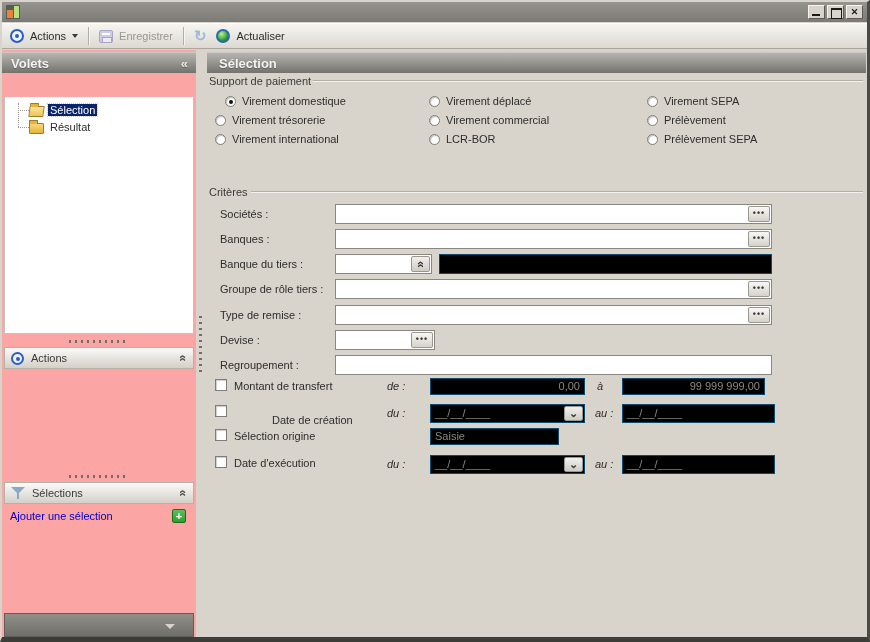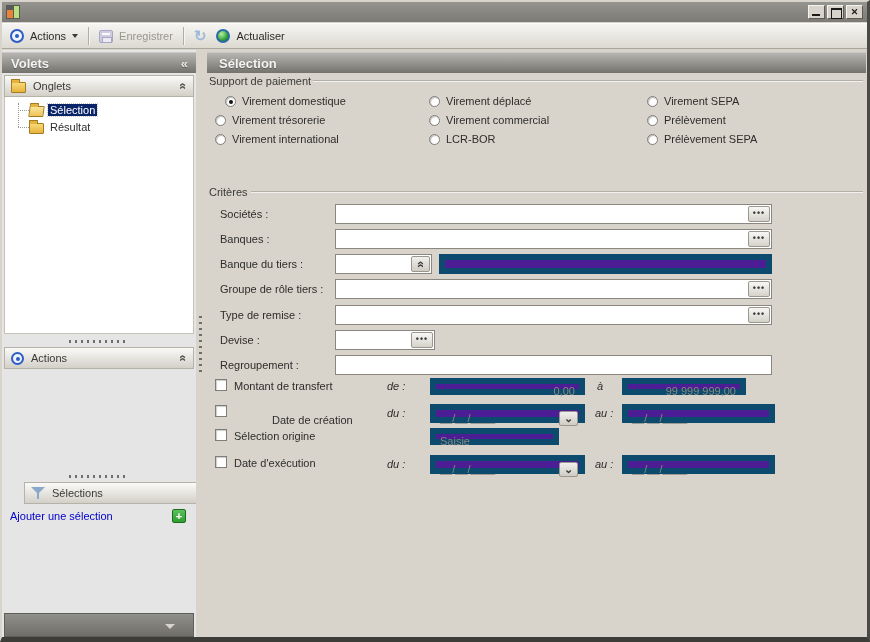--- a/index.html
+++ b/index.html
@@ -44,21 +44,21 @@
   .icon-save::after { content:""; position:absolute; left:2px; top:6px; width:8px; height:4px; background:#efeef8; border:1px solid #9a97bd; }
   .icon-refresh { color:#9fbad9; font-size:15px; font-weight:bold; line-height:14px; }
   .icon-green-ball { width:14px; height:14px; border-radius:50%; border:2px solid #2a6aa8;
     background:radial-gradient(circle at 35% 30%, #b9f0a1, #2f9e2f 65%, #1a6e1a); }
 
   
   .big-header { background:linear-gradient(#b6b5b1,#73726d); color:#f3f3f1; font-weight:bold;
     font-size:13px; line-height:21px; height:21px; border-top:1px solid #c9c8c4; text-shadow:0 1px 1px rgba(0,0,0,.3); }
 
   
-  .sidebar { position:absolute; left:0; top:48px; width:194px; height:589px; background:#e5e5e5; }
+  .sidebar { position:absolute; left:0; top:48px; width:194px; height:589px; background:#fca5a5; }
   .sidebar .big-header { position:absolute; left:0; top:2px; width:194px; padding-left:9px; }
   .chevrons-left { float:right; margin-right:8px; font-weight:bold; color:#e8e8e6; }
   .panel-header { position:absolute; left:2px; width:190px; height:22px;
     background:linear-gradient(#fbfaf8,#d3d0c8); border:1px solid #b5b2aa;
     display:flex; align-items:center; padding:0 6px; gap:7px; color:#3a3a36; }
   .chevrons-up { margin-left:auto; display:inline-block; transform:rotate(90deg); font-weight:bold; color:#55534e; font-size:12px; }
   .icon-folder { position:relative; width:15px; height:11px; background:linear-gradient(#f8d878,#e8b33c); border:1px solid #a07c22; border-radius:1px; margin-top:3px; }
   .icon-folder::before { content:""; position:absolute; left:-1px; top:-4px; width:7px; height:3px; background:#e8b33c; border:1px solid #a07c22; border-bottom:none; border-radius:1px 1px 0 0; }
   .icon-folder.open { transform:skewX(-8deg); background:linear-gradient(#fbe49a,#eec35a); }
   .icon-funnel { position:relative; width:14px; height:14px; }
@@ -95,21 +95,21 @@
   .radio-item { position:absolute; display:flex; align-items:center; gap:6px; height:14px; }
   .radio { width:11px; height:11px; border-radius:50%; background:#ffffff; border:1px solid #7f7d77;
     box-shadow:inset 1px 1px 1px rgba(0,0,0,.25); position:relative; }
   .radio.checked::after { content:""; position:absolute; left:3px; top:3px; width:4px; height:4px; border-radius:50%; background:#111; }
 
   .flabel { position:absolute; left:15px; color:#2e2d2a; }
   .field { position:absolute; background:#ffffff; border:1px solid #898780; height:20px; }
   .field .ellipsis-btn { position:absolute; right:1px; top:1px; width:22px; height:16px;
     background:linear-gradient(#f8f7f5,#d5d2ca); border:1px solid #9a978f; border-radius:2px;
     font-weight:bold; font-size:9px; letter-spacing:1px; text-align:center; line-height:13px; color:#3a3a36; }
-  .dis-field { position:absolute; background:#4c1d95; border:6px solid #0c4a6e; color:#8a887f; padding:0 4px; line-height:15px; }
+  .dis-field { position:absolute; background:#000000; border:1px solid #0c4a6e; color:#8a887f; padding:0 4px; line-height:15px; }
   .dis-field.right { text-align:right; }
   .combo-btn { position:absolute; right:1px; top:1px; width:19px;
     background:linear-gradient(#f1f0ed,#cfccc4); border:1px solid #9a978f; border-radius:2px;
     text-align:center; color:#3a3a36; font-weight:bold; }
   .dbl-chev { display:inline-block; transform:rotate(-90deg); font-size:12px; line-height:11px; }
   .checkbox { position:absolute; width:12px; height:12px; background:#fff; border:1px solid #7f7d77; box-shadow:inset 1px 1px 1px rgba(0,0,0,.2); }
   .cb-label { position:absolute; left:29px; }
   .mini-label { position:absolute; text-align:left; color:#2e2d2a;font-style:italic; }
   .ph { color:#8a887f; }
 </style>
@@ -147,25 +147,20 @@
       <span class="tb-label">Actualiser</span>
     </div>
   </div>
 
   <div class="sidebar">
     <div class="big-header">
       <span>Volets</span>
       <span class="chevrons-left">«</span>
     </div>
 
-    <div class="panel-header" style="top:25px;">
-      <span class="icon-folder"></span>
-      <span>Onglets</span>
-      <span class="chevrons-up">«</span>
-    </div>
 
     <div class="tree-panel">
       <span class="tree-vguide"></span>
       <span class="tree-hguide" style="top:13px;"></span>
       <span class="tree-hguide" style="top:30px;"></span>
       <div class="tree-row" style="top:5px; left:24px;">
         <span class="icon-folder open"></span>
         <span class="tree-label selected">Sélection</span>
       </div>
       <div class="tree-row" style="top:22px; left:24px;">
@@ -177,21 +172,21 @@
     <span class="splitter-h" style="top:290px;"></span>
 
     <div class="panel-header" style="top:297px;">
       <span class="icon-target" style="width:13px;height:13px;"></span>
       <span>Actions</span>
       <span class="chevrons-up">«</span>
     </div>
 
     <span class="splitter-h" style="top:425px;"></span>
 
-    <div class="panel-header" style="top:432px;margin-left:20px;">
+    <div class="panel-header" style="top:432px;">
       <span class="icon-funnel"></span>
       <span>Sélections</span>
       <span class="chevrons-up">«</span>
     </div>
 
     <div style="position:absolute; left:8px; top:460px;">
       <span class="link">Ajouter une sélection</span>
     </div>
     <span class="plus-btn" style="top:459px;">+</span>
 
@@ -284,21 +279,21 @@
     </div>
 
     <span class="flabel" style="top:309px;">Regroupement :</span>
     <div class="field" style="left:130px; top:305px; width:437px;"></div>
 
     <span class="checkbox" style="left:10px; top:329px;"></span>
     <span class="cb-label" style="top:330px;">Montant de transfert</span>
     <span class="mini-label" style="left:182px; top:330px; width:38px;">de :</span>
     <span class="dis-field right" style="left:225px; top:328px; width:155px; height:17px;">0,00</span>
     <span class="mini-label" style="left:392px; top:330px; width:14px;">à</span>
-    <span class="dis-field right" style="left:417px; top:328px; width:124px; height:17px;">99 999 999,00</span>
+    <span class="dis-field right" style="left:417px; top:328px; width:143px; height:17px;">99 999 999,00</span>
 
     <span class="checkbox" style="left:10px; top:355px;"></span>
     <span class="cb-label" style="top:364px;margin-left:38px;">Date de création</span>
     <span class="mini-label" style="left:182px; top:357px; width:38px;">du :</span>
     <span class="dis-field" style="left:225px; top:354px; width:155px; height:19px; line-height:17px;">
       <span class="ph">__/__/____</span>
       <span class="combo-btn" style="height:15px; line-height:13px;">⌄</span>
     </span>
     <span class="mini-label" style="left:390px; top:357px; width:24px;">au :</span>
     <span class="dis-field" style="left:417px; top:354px; width:153px; height:19px; line-height:17px;">

